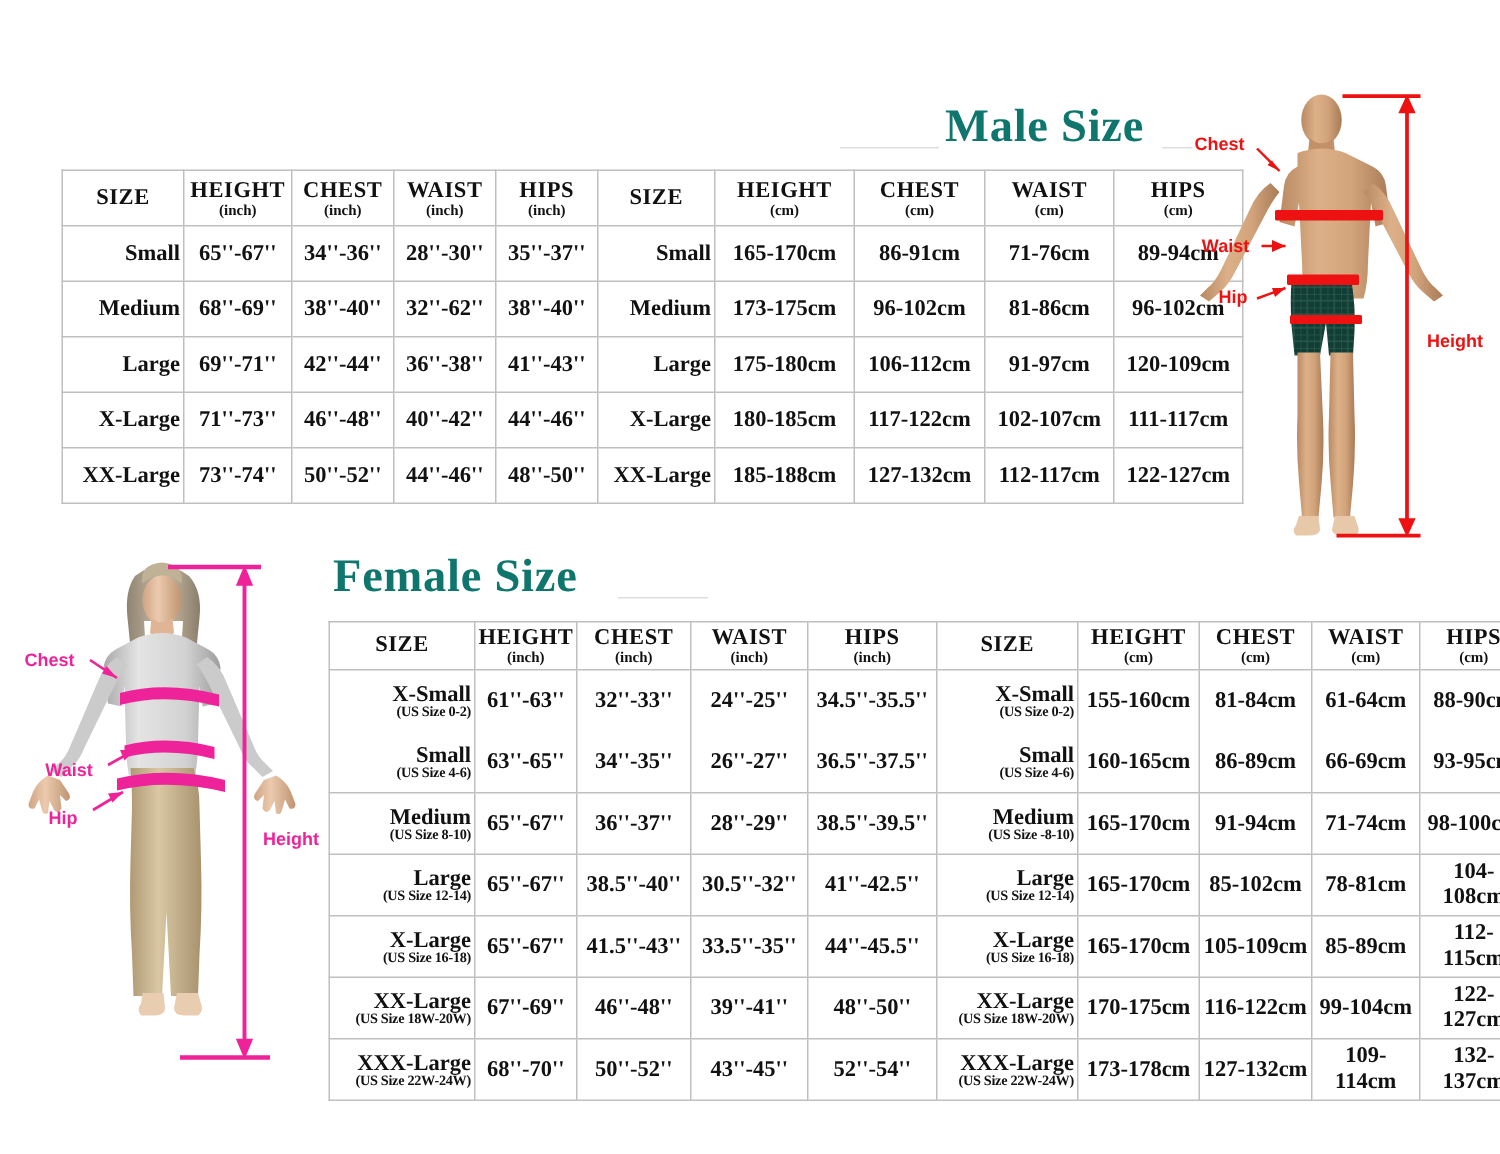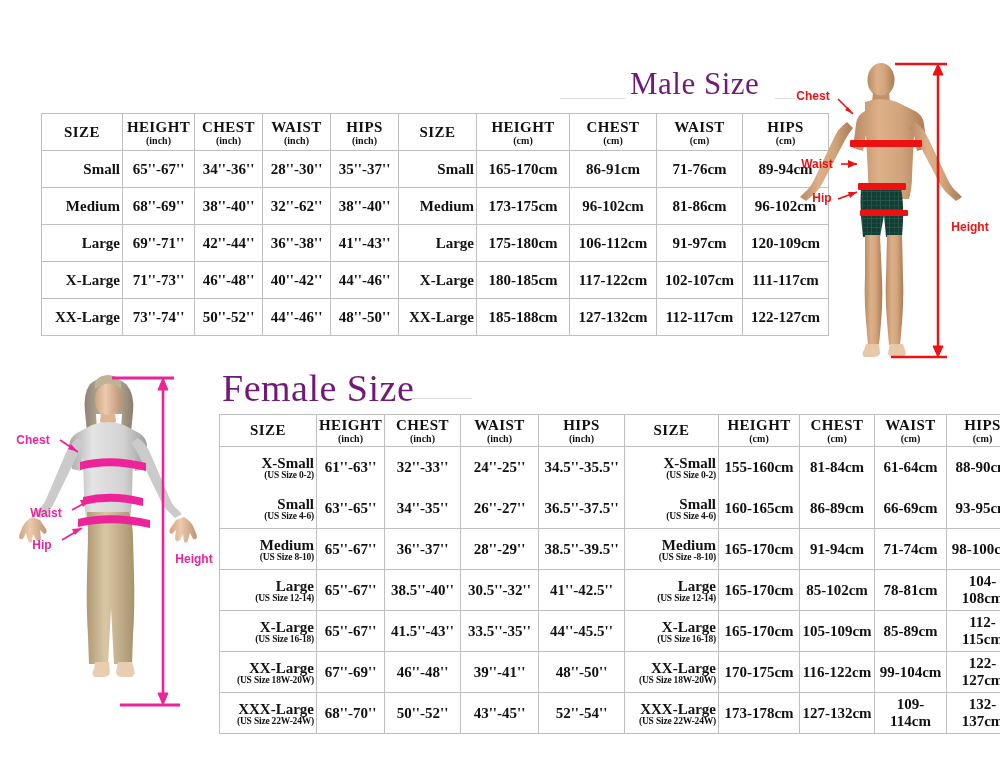--- a/index.html
+++ b/index.html
@@ -13,34 +13,34 @@
     position: relative;
     font-family: "Liberation Serif", serif;
     color: #111111;
     overflow: hidden;
   }
 
   
   .section-title {
     position: absolute;
     font-family: "Liberation Serif", serif;
-    font-weight: normal;
-    color: #701a75;
+    font-weight: bold;
+    color: #0f766e;
     white-space: nowrap;
     letter-spacing: 0.5px;
   }
   #male-title {
     left: 630px;
     top: 66px;
     font-size: 31px;
   }
   #female-title {
     left: 222px;
     top: 366px;
-    font-size: 38px;
+    font-size: 31px;
   }
   .title-rule {
     position: absolute;
     height: 1px;
     background: #dddddd;
   }
   #male-title-rule-left  { left: 560px; top: 98px;  width: 66px; }
   #male-title-rule-right { left: 775px; top: 98px;  width: 20px; }
   #female-title-rule     { left: 412px; top: 398px; width: 60px; }
 

